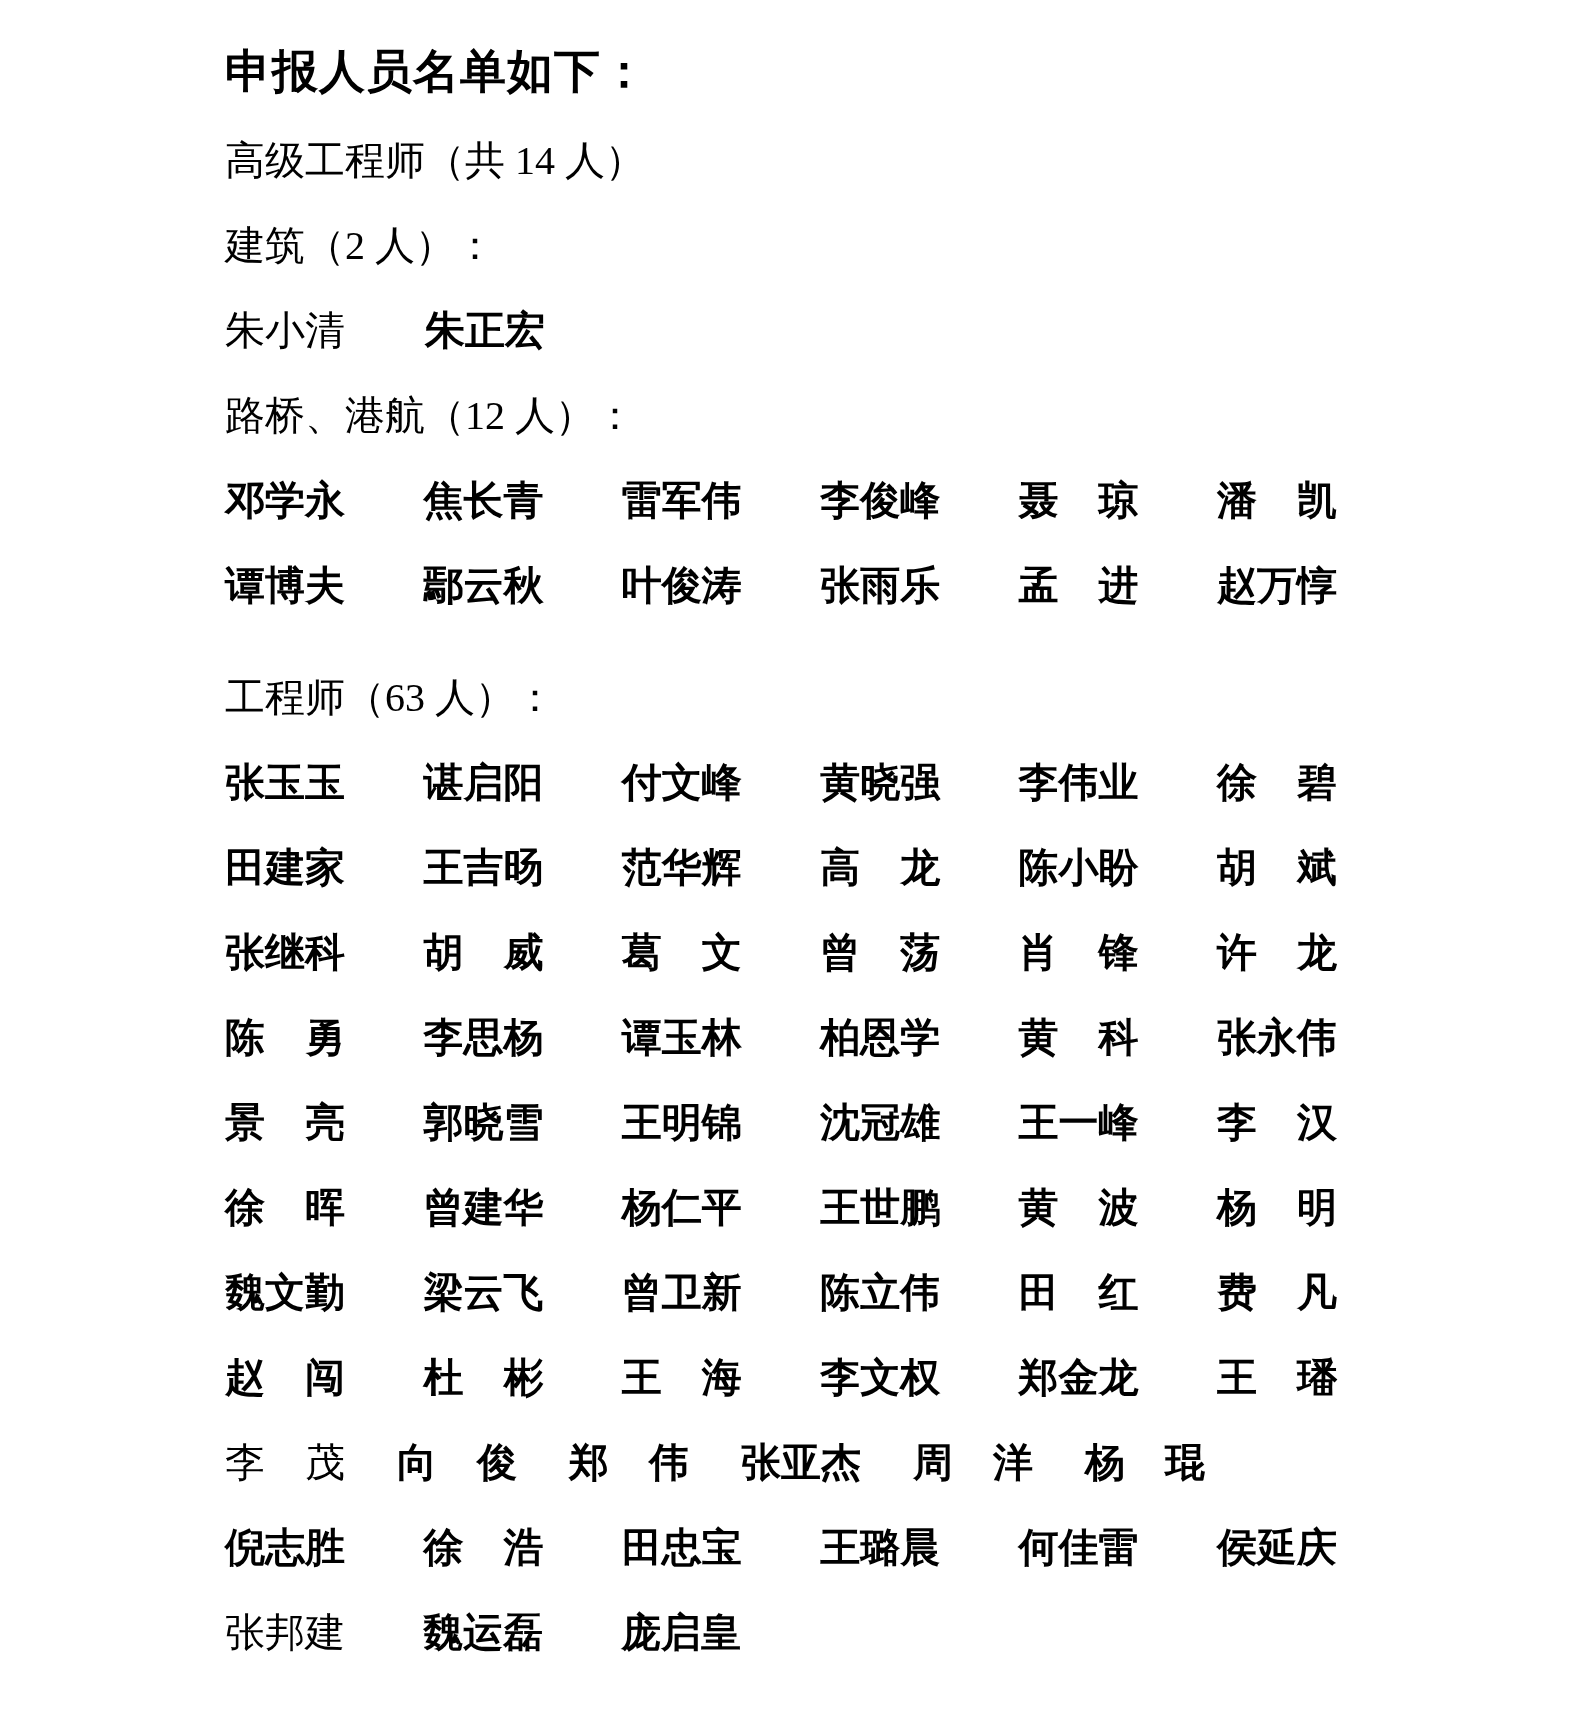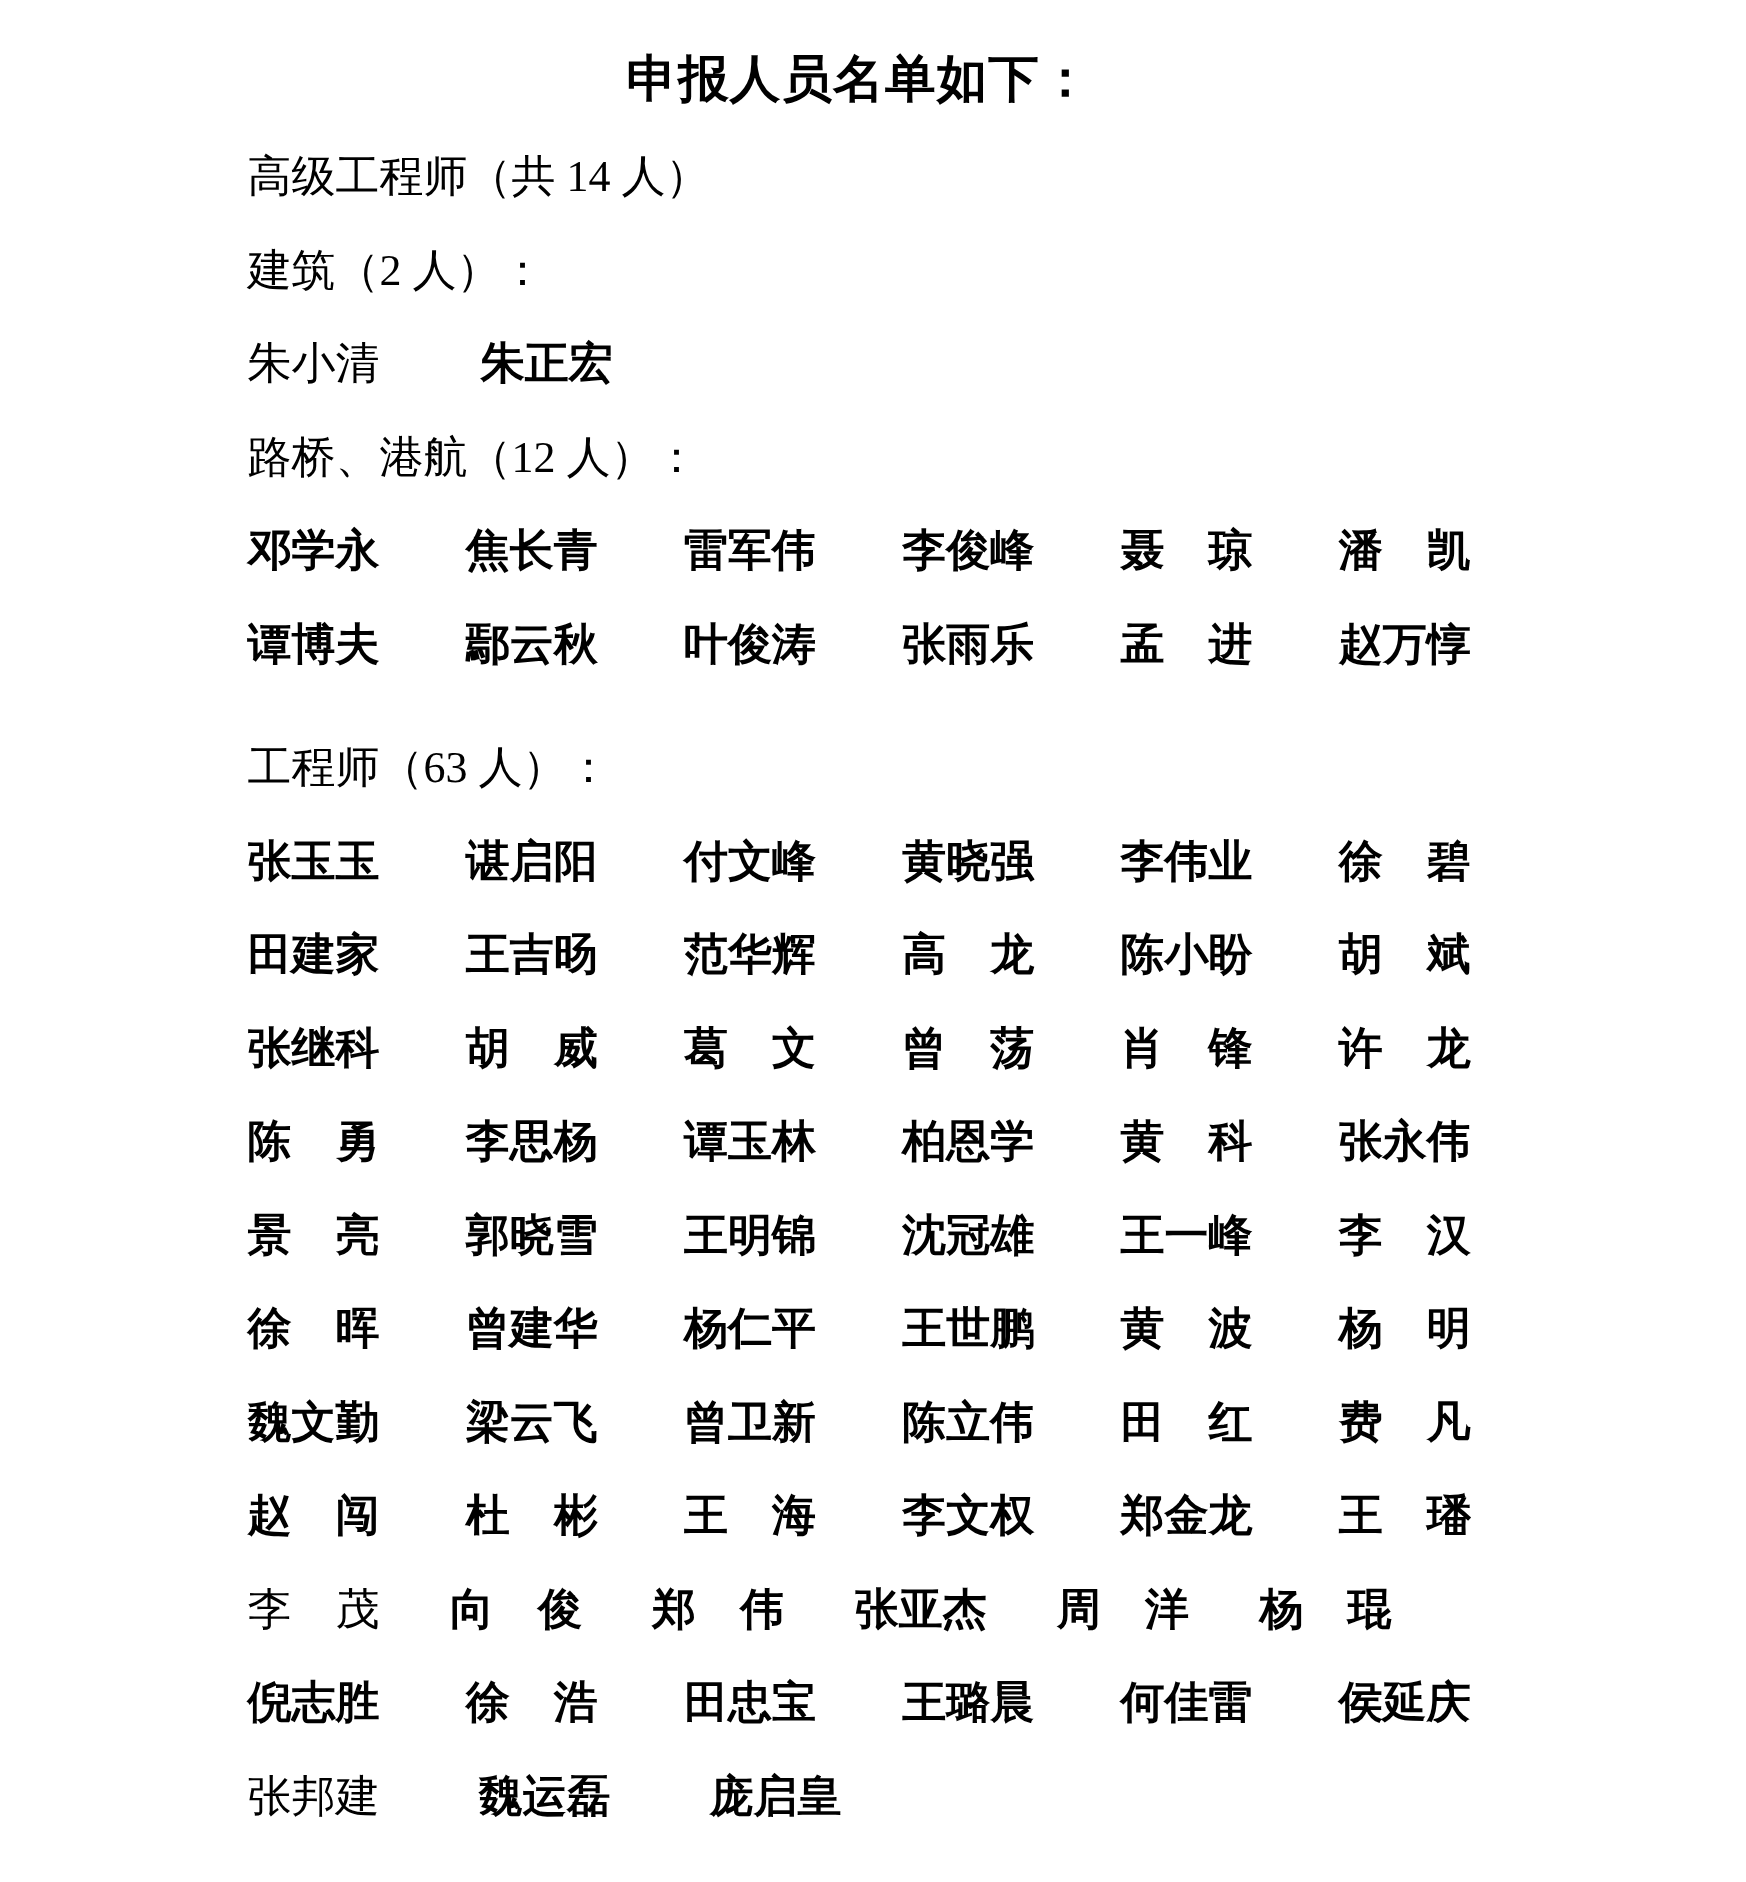--- a/index.html
+++ b/index.html
@@ -24,34 +24,32 @@
     top: 0;
     width: 1112px;
   }
   .doc-title {
     font-family: "Liberation Sans", "DejaVu Sans", sans-serif;
     font-weight: 700;
     font-size: 46px;
     line-height: 1.1;
     letter-spacing: 1px;
     margin: 46px 0 0 0;
-    text-align: center;
   }
   .line {
     font-size: 40px;
     line-height: 1.05;
     margin-top: 43px;
     white-space: pre;
   }
   .spacer-lg {
     margin-top: 70px;
   }
   .name-row {
     display: flex;
-    gap: 12px;
   }
   .name-row.justify {
     justify-content: space-between;
     font-weight: bold;
   }
   .name-row.left > span + span {
     margin-left: var(--gap, 78px);
     font-weight: bold;
   }
 </style>

